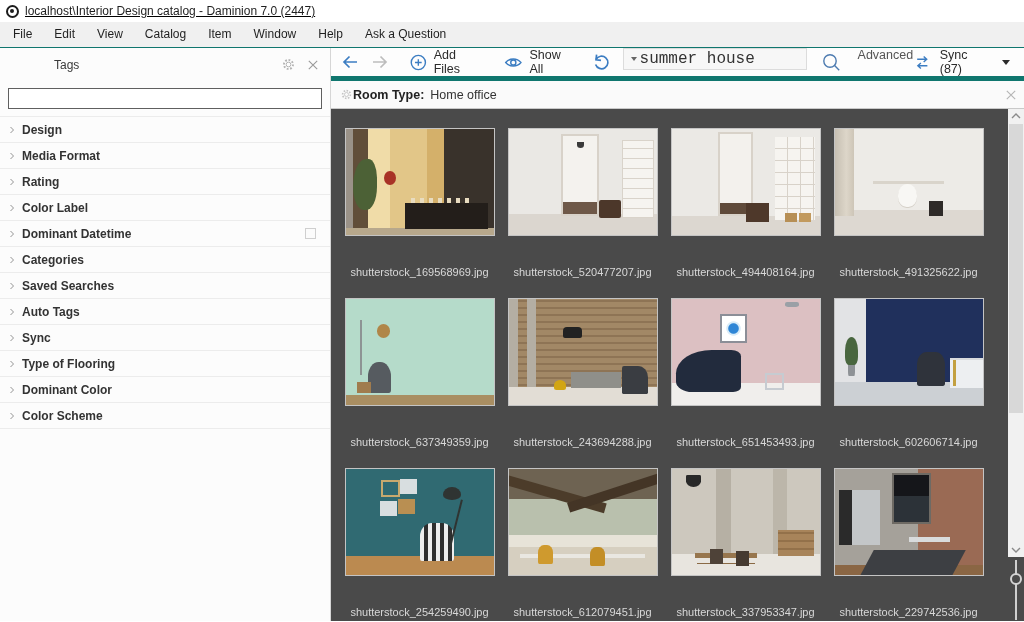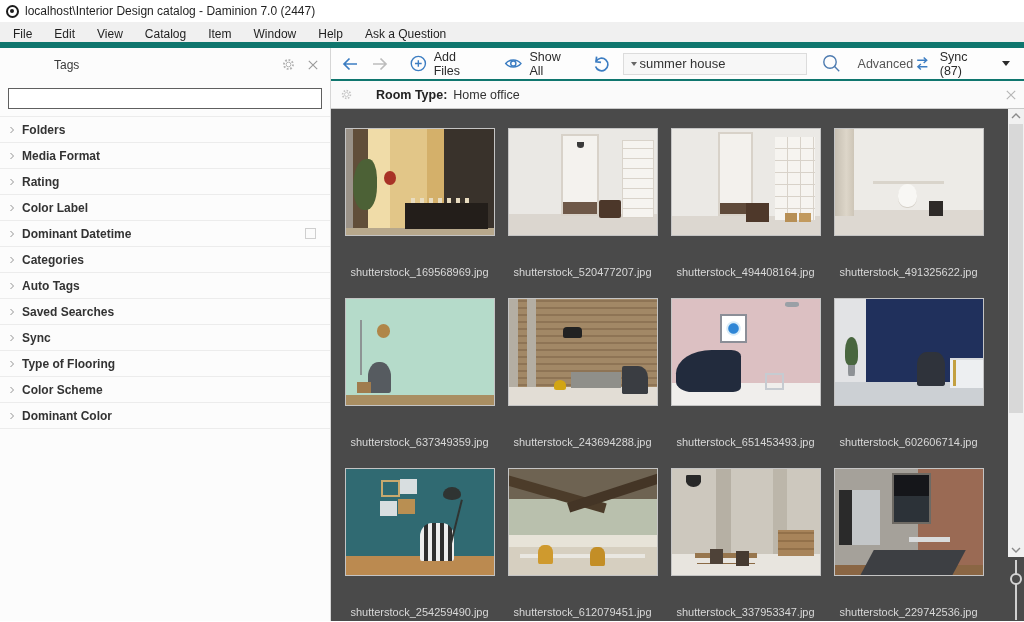--- a/index.html
+++ b/index.html
@@ -1,29 +1,29 @@
 <!DOCTYPE html>
 <html><head>
 <meta charset="utf-8">
 <style>
   * { margin:0; padding:0; box-sizing:border-box; }
   html,body { width:1024px; height:622px; overflow:hidden;
     font-family:"Liberation Sans", sans-serif; background:#fff; }
 
   
-  .titlebar { height:22px; background:#ffffff; display:flex; align-items:center; padding:0 6px; }
+  .titlebar { height:22px; background:#ffffff; display:flex; align-items:center; padding:0 6px;text-decoration:underline; }
   .app-logo { width:13px; height:13px; border:2.5px solid #1c1c1c; border-radius:50%;
     position:relative; margin-right:6px; }
   .app-logo::after { content:""; position:absolute; left:2px; top:2px; width:4px; height:4px;
     background:#1c1c1c; border-radius:50%; }
   .title-text { font-size:12px; color:#1f1f1f; }
 
   
-  .menubar { height:26px; background:#f0f0f0; display:flex; padding-left:2px;
-    border-bottom:6px solid #0f766e; }
+  .menubar { height:26px; background:#f0f0f0; display:flex; align-items:center; padding-left:2px;
+    border-bottom:1px solid #0f766e; }
   .menu-item { font-size:12px; color:#1f1f1f; padding:0 11px; line-height:25px; cursor:default; }
 
   
   .content { height:573px; display:flex; }
 
   
   .sidebar { width:331px; background:#fcfcfc; border-right:1px solid #d6d6d6;
     display:flex; flex-direction:column; }
   .panel-header { height:33px; display:flex; align-items:center; padding:0 10px;margin-left:44px; }
   .panel-title { flex:1; font-size:12px; color:#3a3a3a; }
@@ -34,41 +34,41 @@
   .tag-row { height:26px; display:flex; align-items:center; padding:0 6px;
     border-bottom:1px solid #ececec; cursor:pointer; }
   .tag-label { margin-left:4px; font-size:12px; font-weight:bold; color:#333; }
   .cal-box { margin-left:auto; margin-right:8px; width:11px; height:11px;
     border:1px solid #cfcfcf; background:#fbfbfb; }
 
   
   .main { flex:1; display:flex; flex-direction:column; min-width:0; }
 
   
-  .toolbar { height:33px; background:#fdfdfd; border-bottom:2px solid #0f766e;
-    display:flex; align-items:center; padding:0 10px 0 8px; }
+  .toolbar { height:33px; background:#fdfdfd; border-bottom:5px solid #0f766e;
+    display:flex; padding:0 10px 0 8px; }
   .tb-btn { display:flex; align-items:center; cursor:pointer; }
   .tb-label { font-size:12.5px; color:#2b2b2b; margin-left:6px; }
   .gap8 { margin-left:8px; } .gap14 { margin-left:14px; } .gap18 { margin-left:18px; }
   .searchbox { margin-left:12px; width:184px; height:22px; background:#f7f7f7;
     border:1px solid #dcdcdc; display:flex; align-items:center; padding:0 5px; }
   .searchbox input { border:none; background:transparent; outline:none; flex:1;
-    font-size:13px; color:#333; font-family:Liberation Sans, sans-serif; margin-left:3px; }
+    font-size:16px; color:#333; font-family:Liberation Mono, monospace; margin-left:3px; }
   .caret-down { width:0; height:0; border-left:3.5px solid transparent;
     border-right:3.5px solid transparent; border-top:4px solid #666; margin-left:2px; }
   .advanced { font-size:12.5px; color:#555; margin-left:16px; cursor:pointer; }
   .sync-group { margin-left:auto; display:flex; align-items:center; cursor:pointer; }
   .sync-label { font-size:12.5px; color:#2b2b2b; margin:0 10px 0 8px; }
   .sync-caret { width:0; height:0; border-left:4px solid transparent;
     border-right:4px solid transparent; border-top:5px solid #2b2b2b; margin-right:4px; }
 
   
   .filterbar { height:28px; background:#fafafa; border-bottom:1px solid #c9c9c9;
     display:flex; align-items:center; padding:0 6px 0 9px; }
-  .filter-label { font-size:12.5px; font-weight:bold; color:#222; margin:0 6px 0 23px; }
+  .filter-label { font-size:12.5px; font-weight:bold; color:#222; margin:0 6px 0 0; }
   .filter-value { font-size:12.5px; color:#333; }
   .filter-close { margin-left:auto; cursor:pointer; display:flex; }
 
   
   .gallery { flex:1; background:#4a4a4a; position:relative; overflow:hidden; }
   .thumb-grid { display:grid; grid-template-columns:repeat(4,163px); grid-auto-rows:170px;
     padding:19px 0 0 7px; justify-items:center; }
   .cell { width:163px; position:relative; cursor:pointer; }
   .thumb { position:relative; width:150px; height:108px; margin:0 auto;
     border:1px solid #c4c4c4; overflow:hidden; }
@@ -229,21 +229,21 @@
             <path d="M4 4 L16 16 M16 4 L4 16" stroke="#9a9a9a" stroke-width="1.6"></path>
           </svg>
       </span>
     </div>
     <input class="tag-search" type="text" autofocus="" value="" style="">
     <div class="tag-list" id="tag-list">
         <div class="tag-row">
           <svg width="12" height="12" viewBox="0 0 20 20">
             <path d="M7.5 5 L12.5 10 L7.5 15" fill="none" stroke="#8f8f8f" stroke-width="1.6"></path>
           </svg>
-          <span class="tag-label">Folders</span>
+          <span class="tag-label">Design</span>
         </div>
         <div class="tag-row">
           <svg width="12" height="12" viewBox="0 0 20 20">
             <path d="M7.5 5 L12.5 10 L7.5 15" fill="none" stroke="#8f8f8f" stroke-width="1.6"></path>
           </svg>
           <span class="tag-label">Media Format</span>
         </div>
         <div class="tag-row">
           <svg width="12" height="12" viewBox="0 0 20 20">
             <path d="M7.5 5 L12.5 10 L7.5 15" fill="none" stroke="#8f8f8f" stroke-width="1.6"></path>
@@ -266,51 +266,51 @@
         <div class="tag-row">
           <svg width="12" height="12" viewBox="0 0 20 20">
             <path d="M7.5 5 L12.5 10 L7.5 15" fill="none" stroke="#8f8f8f" stroke-width="1.6"></path>
           </svg>
           <span class="tag-label">Categories</span>
         </div>
         <div class="tag-row">
           <svg width="12" height="12" viewBox="0 0 20 20">
             <path d="M7.5 5 L12.5 10 L7.5 15" fill="none" stroke="#8f8f8f" stroke-width="1.6"></path>
           </svg>
+          <span class="tag-label">Saved Searches</span>
+        </div>
+        <div class="tag-row">
+          <svg width="12" height="12" viewBox="0 0 20 20">
+            <path d="M7.5 5 L12.5 10 L7.5 15" fill="none" stroke="#8f8f8f" stroke-width="1.6"></path>
+          </svg>
           <span class="tag-label">Auto Tags</span>
         </div>
         <div class="tag-row">
           <svg width="12" height="12" viewBox="0 0 20 20">
             <path d="M7.5 5 L12.5 10 L7.5 15" fill="none" stroke="#8f8f8f" stroke-width="1.6"></path>
           </svg>
-          <span class="tag-label">Saved Searches</span>
-        </div>
-        <div class="tag-row">
-          <svg width="12" height="12" viewBox="0 0 20 20">
-            <path d="M7.5 5 L12.5 10 L7.5 15" fill="none" stroke="#8f8f8f" stroke-width="1.6"></path>
-          </svg>
           <span class="tag-label">Sync</span>
         </div>
         <div class="tag-row">
           <svg width="12" height="12" viewBox="0 0 20 20">
             <path d="M7.5 5 L12.5 10 L7.5 15" fill="none" stroke="#8f8f8f" stroke-width="1.6"></path>
           </svg>
           <span class="tag-label">Type of Flooring</span>
         </div>
         <div class="tag-row">
           <svg width="12" height="12" viewBox="0 0 20 20">
             <path d="M7.5 5 L12.5 10 L7.5 15" fill="none" stroke="#8f8f8f" stroke-width="1.6"></path>
           </svg>
+          <span class="tag-label">Dominant Color</span>
+        </div>
+        <div class="tag-row">
+          <svg width="12" height="12" viewBox="0 0 20 20">
+            <path d="M7.5 5 L12.5 10 L7.5 15" fill="none" stroke="#8f8f8f" stroke-width="1.6"></path>
+          </svg>
           <span class="tag-label">Color Scheme</span>
-        </div>
-        <div class="tag-row">
-          <svg width="12" height="12" viewBox="0 0 20 20">
-            <path d="M7.5 5 L12.5 10 L7.5 15" fill="none" stroke="#8f8f8f" stroke-width="1.6"></path>
-          </svg>
-          <span class="tag-label">Dominant Color</span>
         </div>
       </div>
   </div>
 
   <div class="main">
 
     <div class="toolbar">
       <span class="tb-btn">
         <svg width="22" height="20" viewBox="0 0 22 20">
             <path d="M18 10 H5 M10.5 4.5 L5 10 L10.5 15.5" fill="none" stroke="#3c7dc2" stroke-width="1.7"></path>

